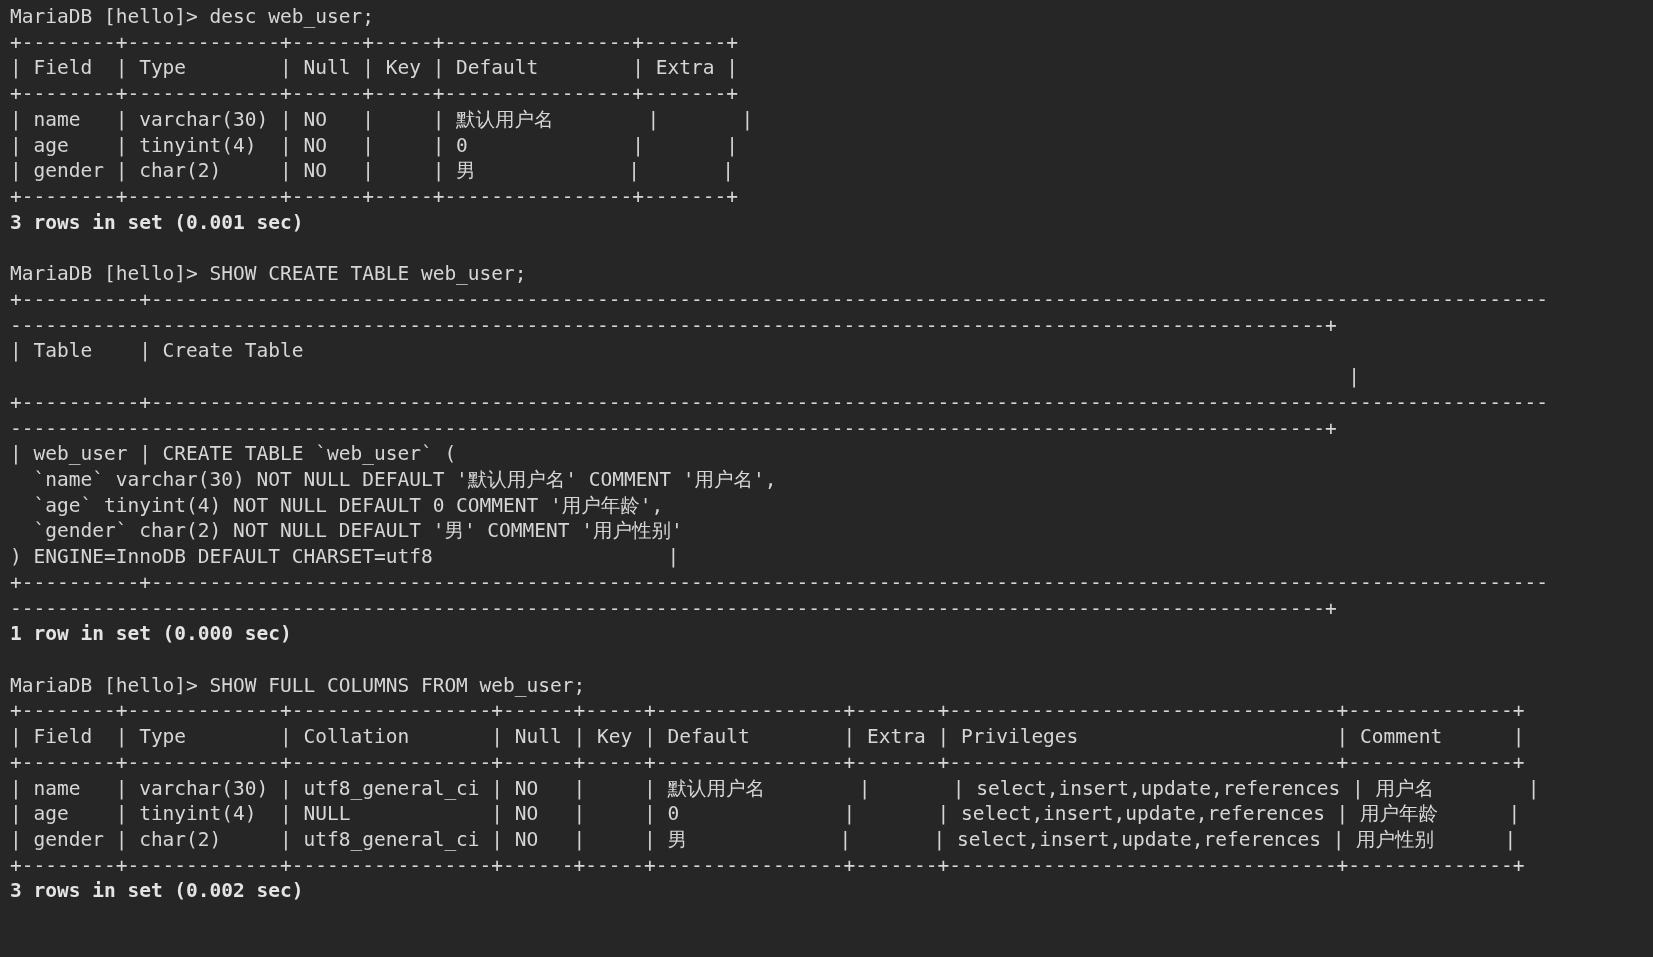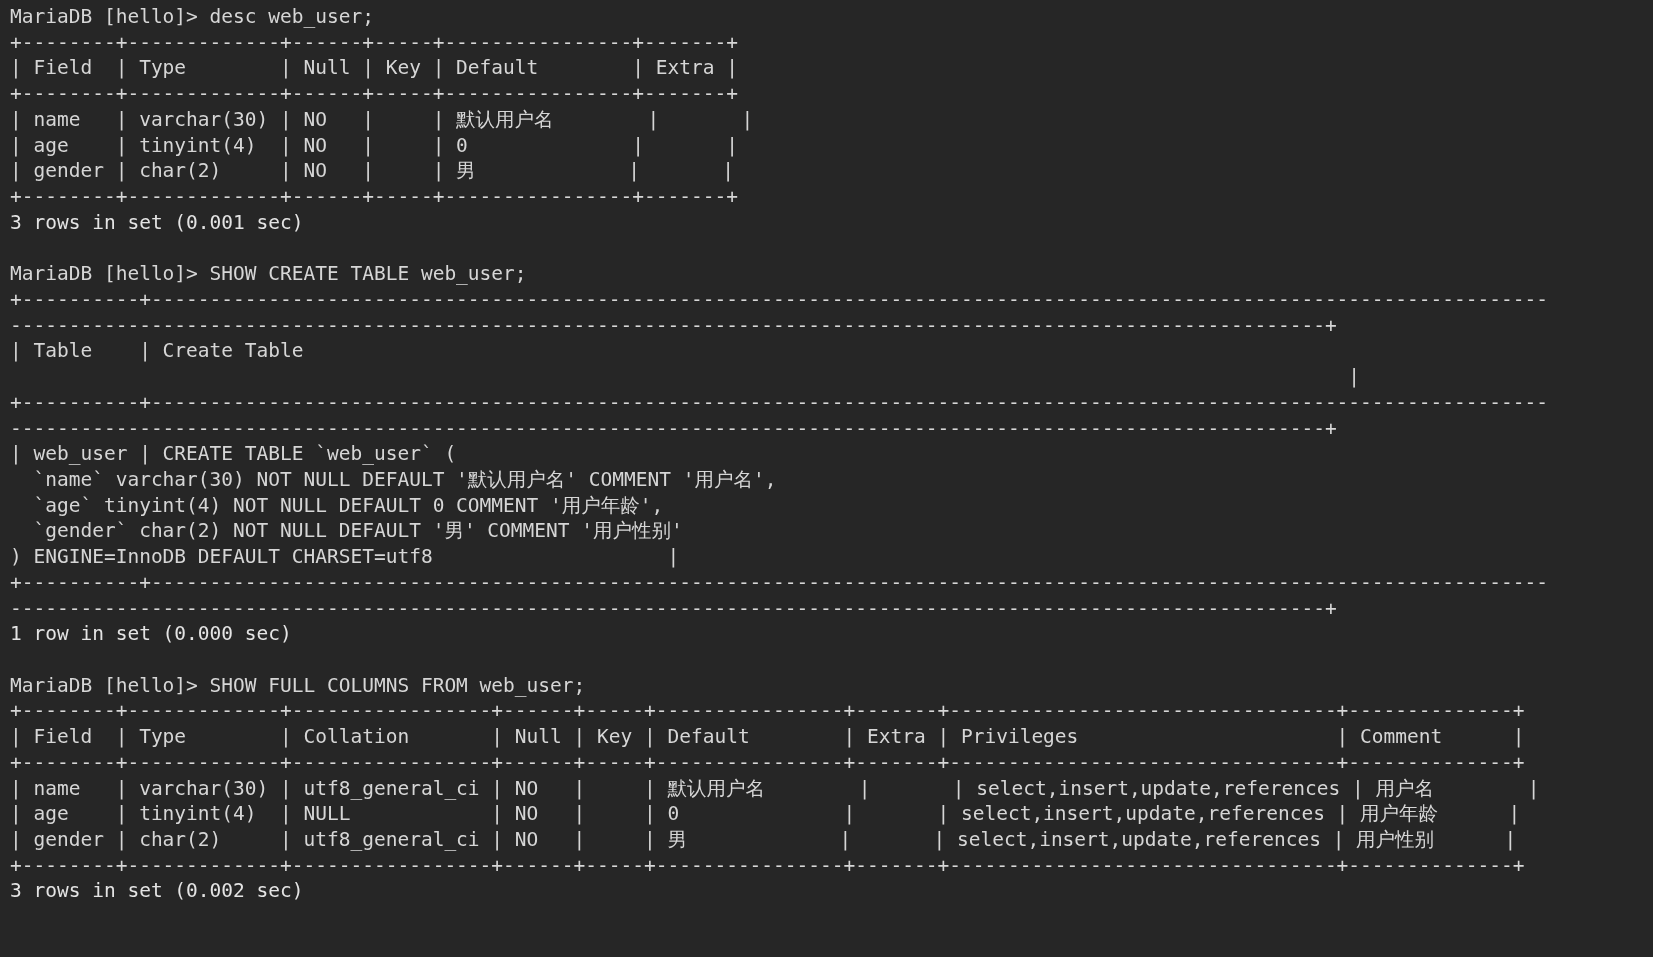--- a/index.html
+++ b/index.html
@@ -26,21 +26,21 @@
     white-space: pre;
     overflow: hidden;
     -webkit-font-smoothing: antialiased;
   }
   .line {
     white-space: pre;
     min-height: 25.72px;
     font-family: "DejaVu Sans Mono", "Liberation Mono", monospace;
   }
   .line.bold {
-    font-weight: normal;
+    font-weight: bold;
     color: #e4e4e4;
   }
   .line.blank {
     min-height: 25.72px;
   }
 </style>
 </head>
 <body>
 
 <div id="terminal"><div class="line">MariaDB [hello]&gt; desc web_user;</div><div class="line">+--------+-------------+------+-----+----------------+-------+</div><div class="line">| Field  | Type        | Null | Key | Default        | Extra |</div><div class="line">+--------+-------------+------+-----+----------------+-------+</div><div class="line">| name   | varchar(30) | NO   |     | 默认用户名        |       |</div><div class="line">| age    | tinyint(4)  | NO   |     | 0              |       |</div><div class="line">| gender | char(2)     | NO   |     | 男             |       |</div><div class="line">+--------+-------------+------+-----+----------------+-------+</div><div class="line bold">3 rows in set (0.001 sec)</div><div class="line blank"></div><div class="line">MariaDB [hello]&gt; SHOW CREATE TABLE web_user;</div><div class="line">+----------+-----------------------------------------------------------------------------------------------------------------------</div><div class="line">----------------------------------------------------------------------------------------------------------------+</div><div class="line">| Table    | Create Table</div><div class="line">                                                                                                                  |</div><div class="line">+----------+-----------------------------------------------------------------------------------------------------------------------</div><div class="line">----------------------------------------------------------------------------------------------------------------+</div><div class="line">| web_user | CREATE TABLE `web_user` (</div><div class="line">  `name` varchar(30) NOT NULL DEFAULT '默认用户名' COMMENT '用户名',</div><div class="line">  `age` tinyint(4) NOT NULL DEFAULT 0 COMMENT '用户年龄',</div><div class="line">  `gender` char(2) NOT NULL DEFAULT '男' COMMENT '用户性别'</div><div class="line">) ENGINE=InnoDB DEFAULT CHARSET=utf8                    |</div><div class="line">+----------+-----------------------------------------------------------------------------------------------------------------------</div><div class="line">----------------------------------------------------------------------------------------------------------------+</div><div class="line bold">1 row in set (0.000 sec)</div><div class="line blank"></div><div class="line">MariaDB [hello]&gt; SHOW FULL COLUMNS FROM web_user;</div><div class="line">+--------+-------------+-----------------+------+-----+----------------+-------+---------------------------------+--------------+</div><div class="line">| Field  | Type        | Collation       | Null | Key | Default        | Extra | Privileges                      | Comment      |</div><div class="line">+--------+-------------+-----------------+------+-----+----------------+-------+---------------------------------+--------------+</div><div class="line">| name   | varchar(30) | utf8_general_ci | NO   |     | 默认用户名        |       | select,insert,update,references | 用户名        |</div><div class="line">| age    | tinyint(4)  | NULL            | NO   |     | 0              |       | select,insert,update,references | 用户年龄      |</div><div class="line">| gender | char(2)     | utf8_general_ci | NO   |     | 男             |       | select,insert,update,references | 用户性别      |</div><div class="line">+--------+-------------+-----------------+------+-----+----------------+-------+---------------------------------+--------------+</div><div class="line bold">3 rows in set (0.002 sec)</div></div>

